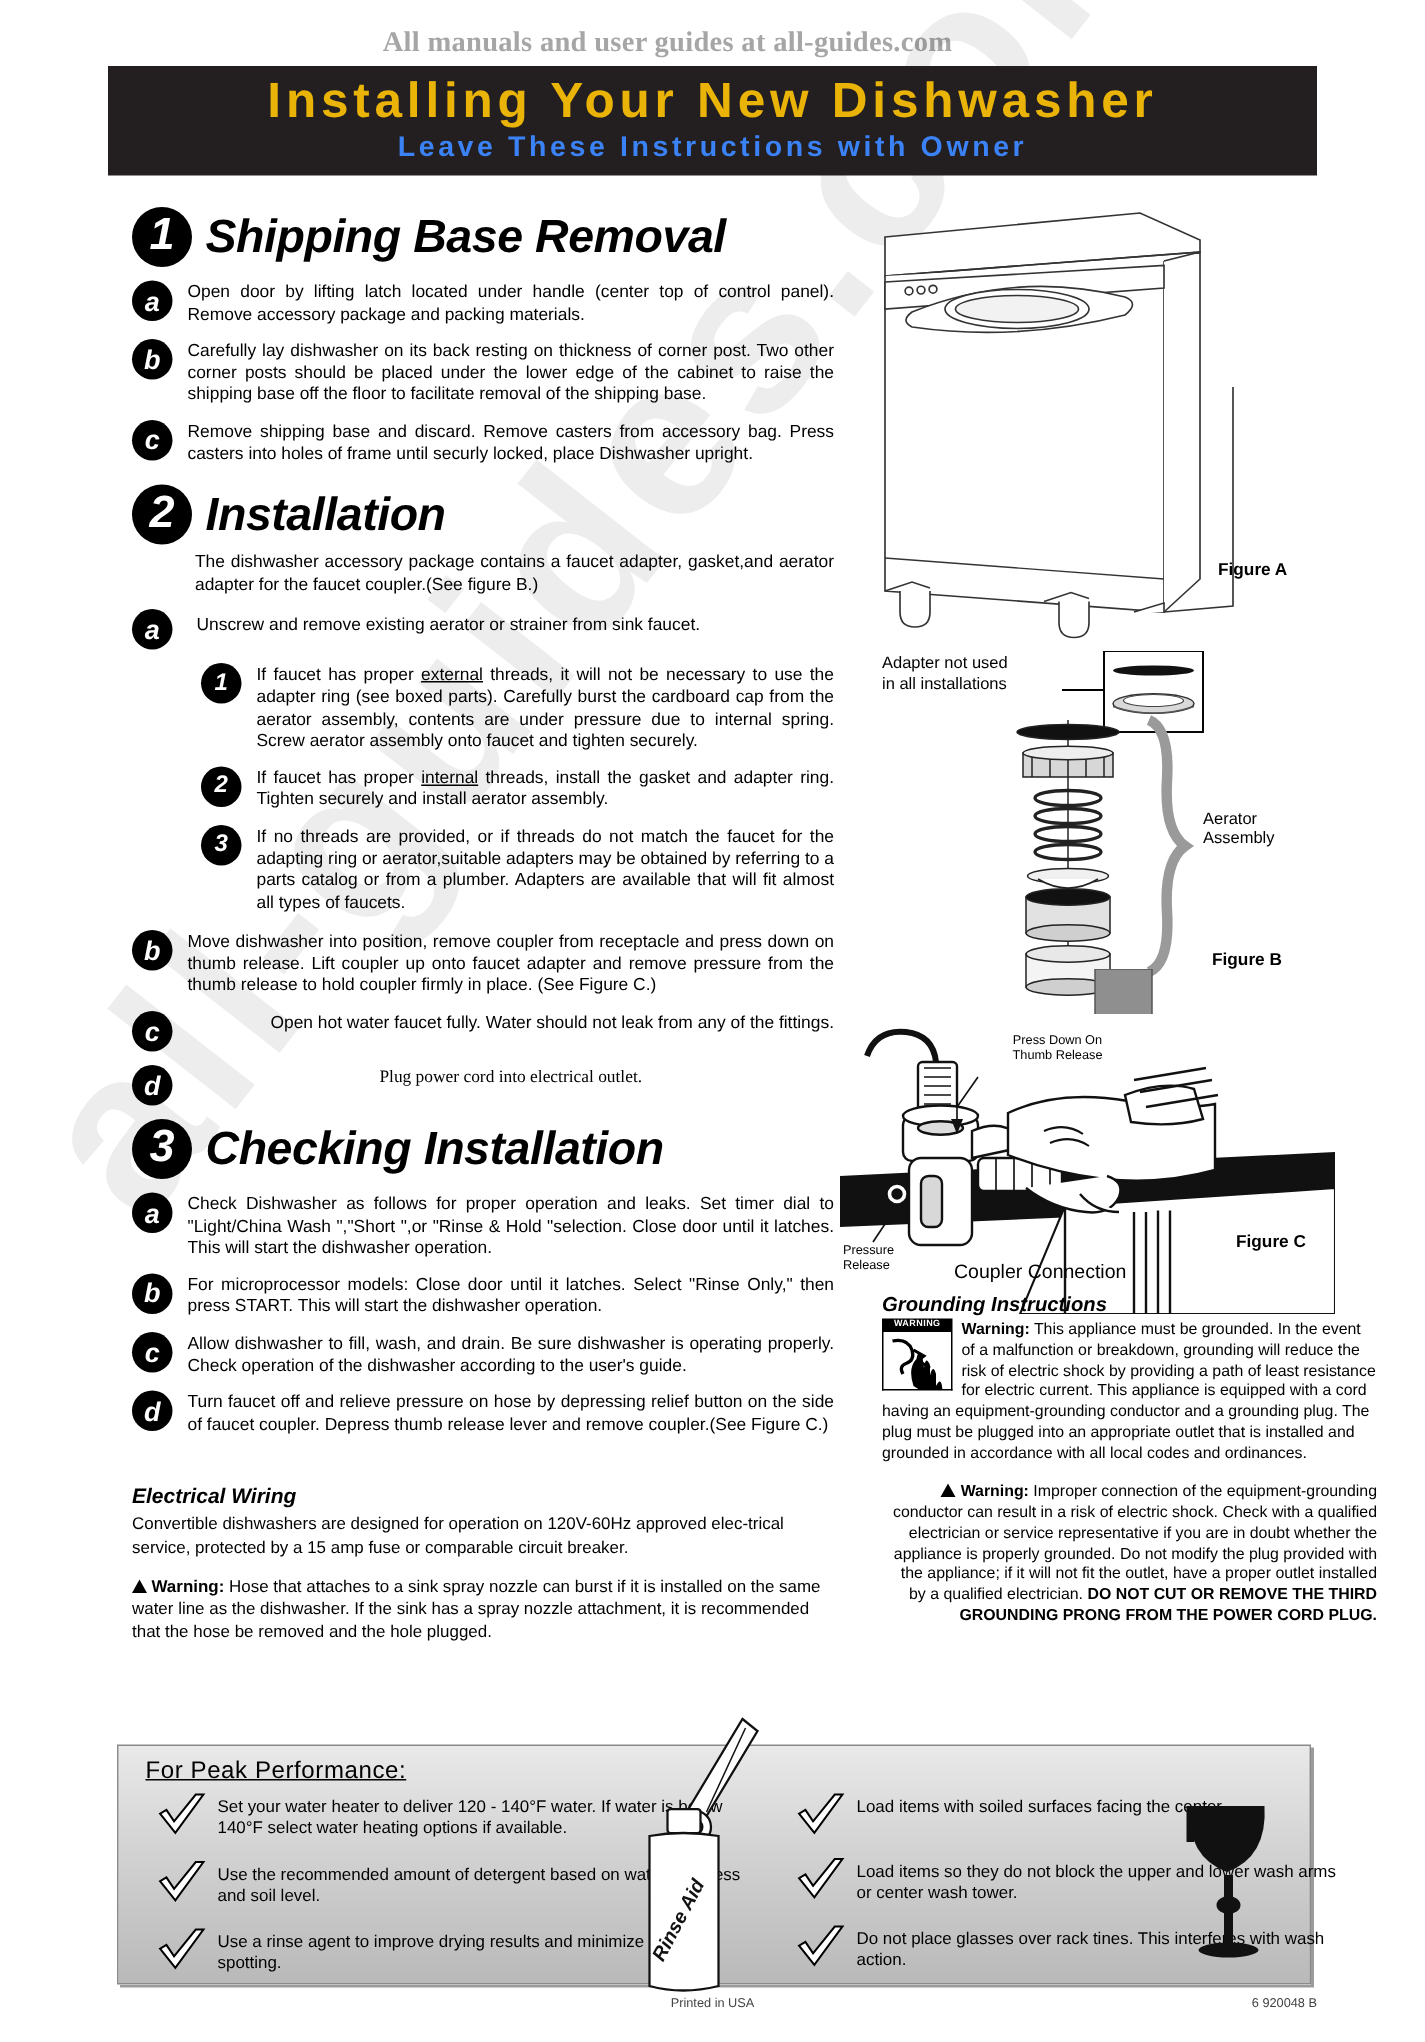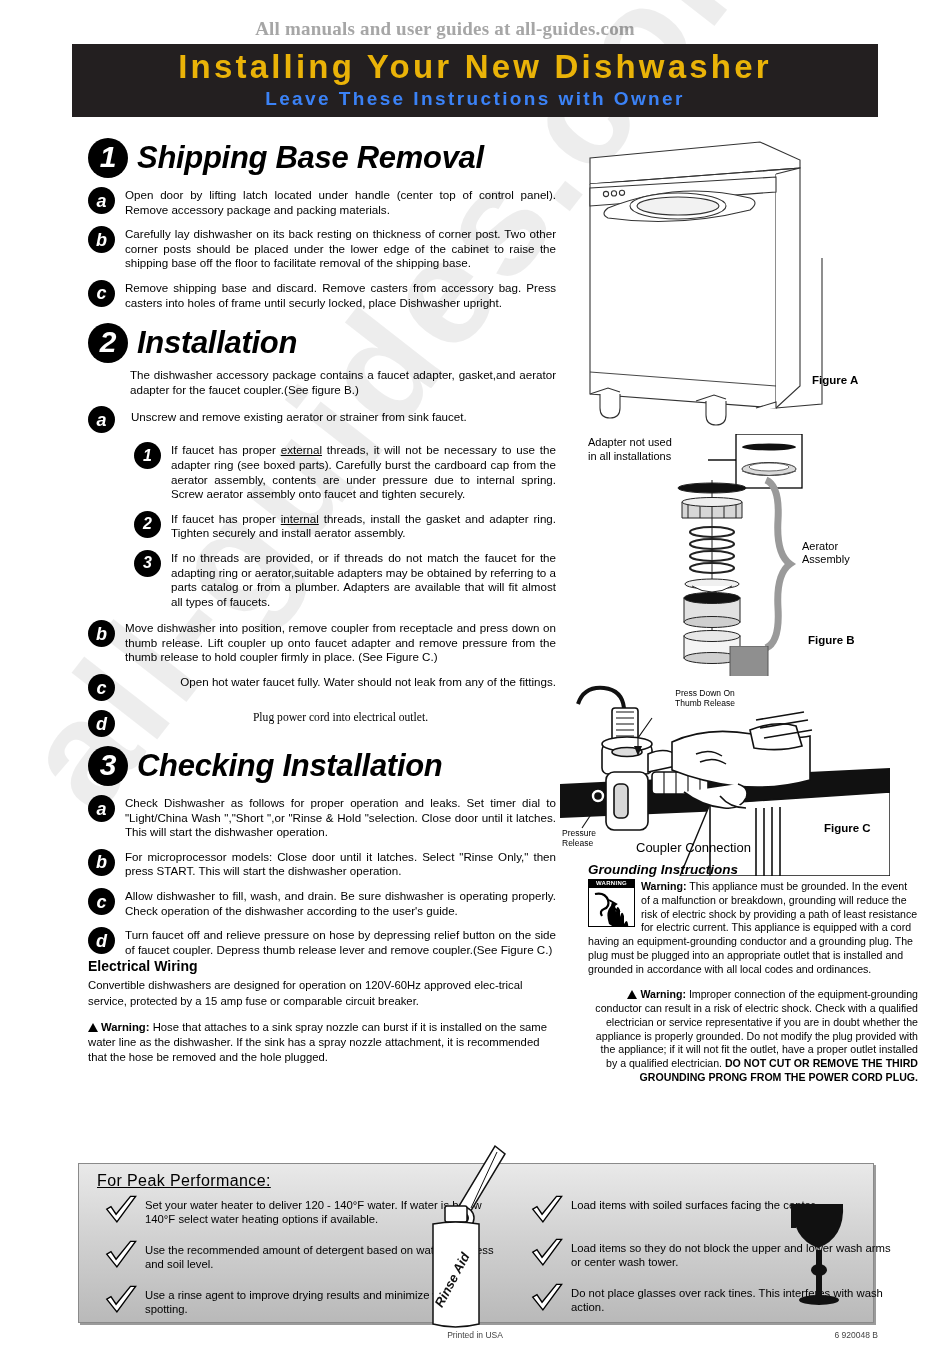--- a/index.html
+++ b/index.html
@@ -50,21 +50,21 @@
   .bullet.num{font-size:16px;}
   .item .txt{flex:1;font-size:11.6px;line-height:1.26;text-align:justify;
              padding-top:1px;}
   .item.ind{margin-left:46px;}
   .item.ind .txt{text-align:justify;}
   .lead{font-size:11.6px;line-height:1.26;text-align:justify;margin:5px 0 0 42px;}
   u.th{text-decoration:underline;}
   .ital{font-style:italic;letter-spacing:.3px;}
 
   
-  .sub-h{font-size:14px;font-weight:700;margin-top:1px;}
+  .sub-h{font-size:14px;font-weight:700;font-style:italic;margin-top:32px;}
   .body-s{font-size:11.3px;line-height:1.35;margin-top:4px;}
   .warn-p{font-size:11.3px;line-height:1.35;margin-top:11px;}
   .wtri{display:inline-block;width:0;height:0;border-left:5px solid transparent;
         border-right:5px solid transparent;border-bottom:9px solid #000;
         position:relative;top:1px;margin-right:3px;}
   .wb{font-weight:700;}
 
   
   .figlabel{font-size:11.5px;font-weight:700;}
   .callout{font-size:11px;line-height:1.25;}

